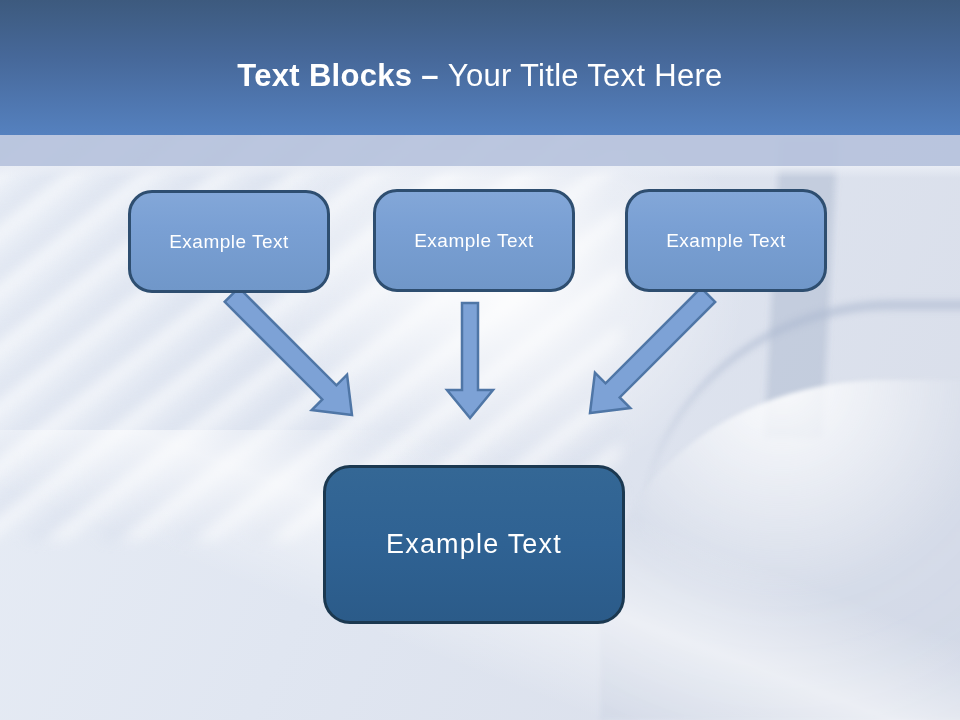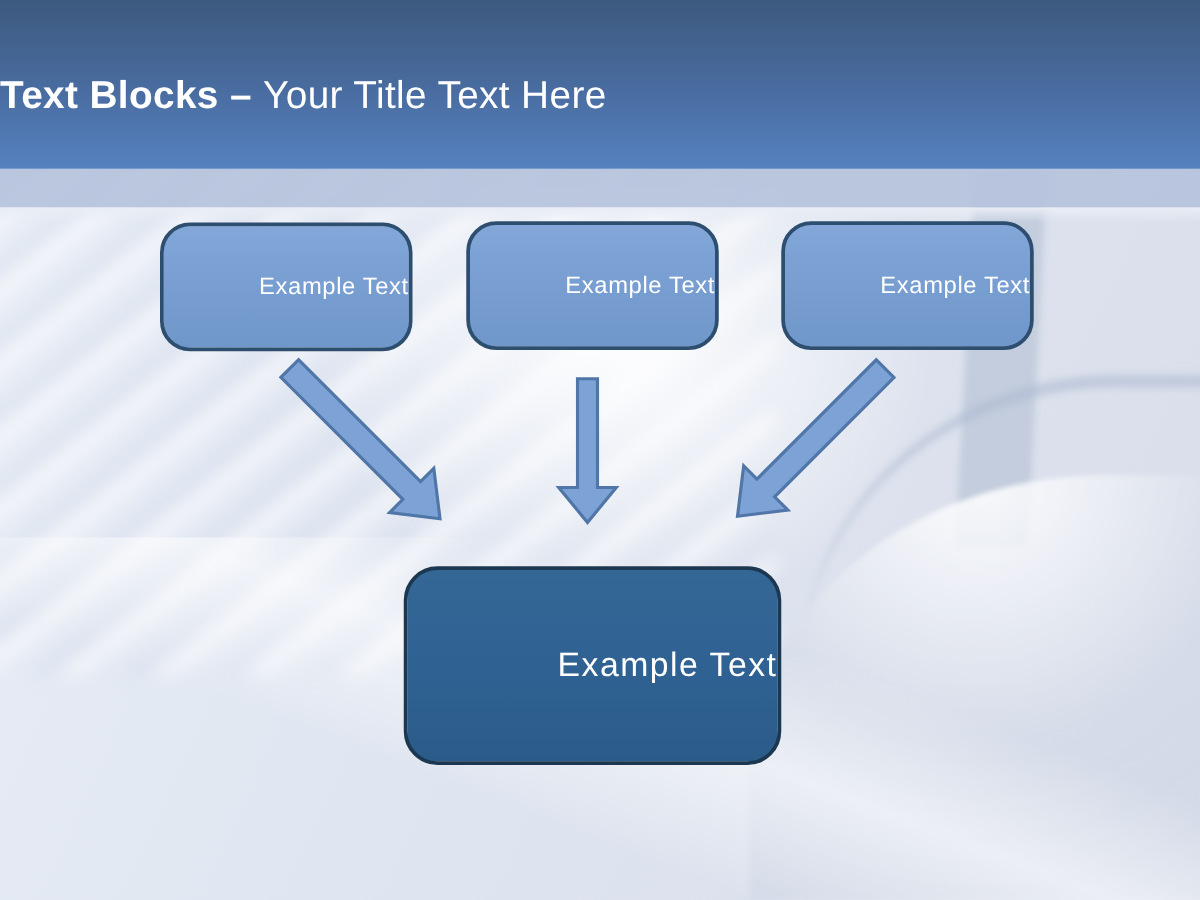--- a/index.html
+++ b/index.html
@@ -5,21 +5,21 @@
   html,body{margin:0;padding:0;background:#888;}
   .slide{
     position:relative;width:960px;height:720px;overflow:hidden;
     font-family:"Liberation Sans",sans-serif;
     background:var(--background,#dde3ee);
   }
   
   .header{
     position:absolute;left:0;top:0;width:960px;height:135px;
     background:linear-gradient(180deg,var(--header-top,#3d5a7e) 0%,#47699b 45%,var(--header-bottom,#5581bf) 100%);
-    display:flex;align-items:center;
+    display:flex;align-items:center;justify-content:center;
     padding-top:16px;box-sizing:border-box;
     z-index:5;
   }
   .title{color:var(--title-text,#fff);font-size:31px;line-height:1;white-space:nowrap;letter-spacing:.3px;}
   .title .bold{font-weight:bold;margin-right:9px;}
   .title .regular{font-weight:normal;}
   .band{
     position:absolute;left:0;top:135px;width:960px;height:31px;
     background:var(--band,#b6c2dc);opacity:.92;z-index:4;
   }
@@ -65,22 +65,22 @@
   }
   
   .arrows{position:absolute;left:0;top:0;width:960px;height:720px;z-index:6;}
   .arrows polygon{
     fill:var(--arrow-fill,#7da2d6);
     stroke:var(--arrow-stroke,#4f76a6);
     stroke-width:2.5;
   }
   
   .block{
-    position:absolute;display:flex;align-items:center;justify-content:flex-end;
-    box-sizing:border-box;z-index:7;text-align:center;
+    position:absolute;display:flex;align-items:center;justify-content:center;
+    box-sizing:border-box;z-index:7;text-align:center;margin-top:12px;
   }
   .block.small{
     width:202px;height:103px;border-radius:24px;
     border:3px solid var(--block-border,#2e4e70);
     background:linear-gradient(180deg,#83a7d8 0%,var(--block-fill,#7aa0d4) 35%,#7097c9 100%);
     color:var(--block-text,#fff);font-size:19px;letter-spacing:.5px;
   }
   .block.b1{left:128px;top:178px;}
   .block.b2{left:373px;top:177px;}
   .block.b3{left:625px;top:177px;}

